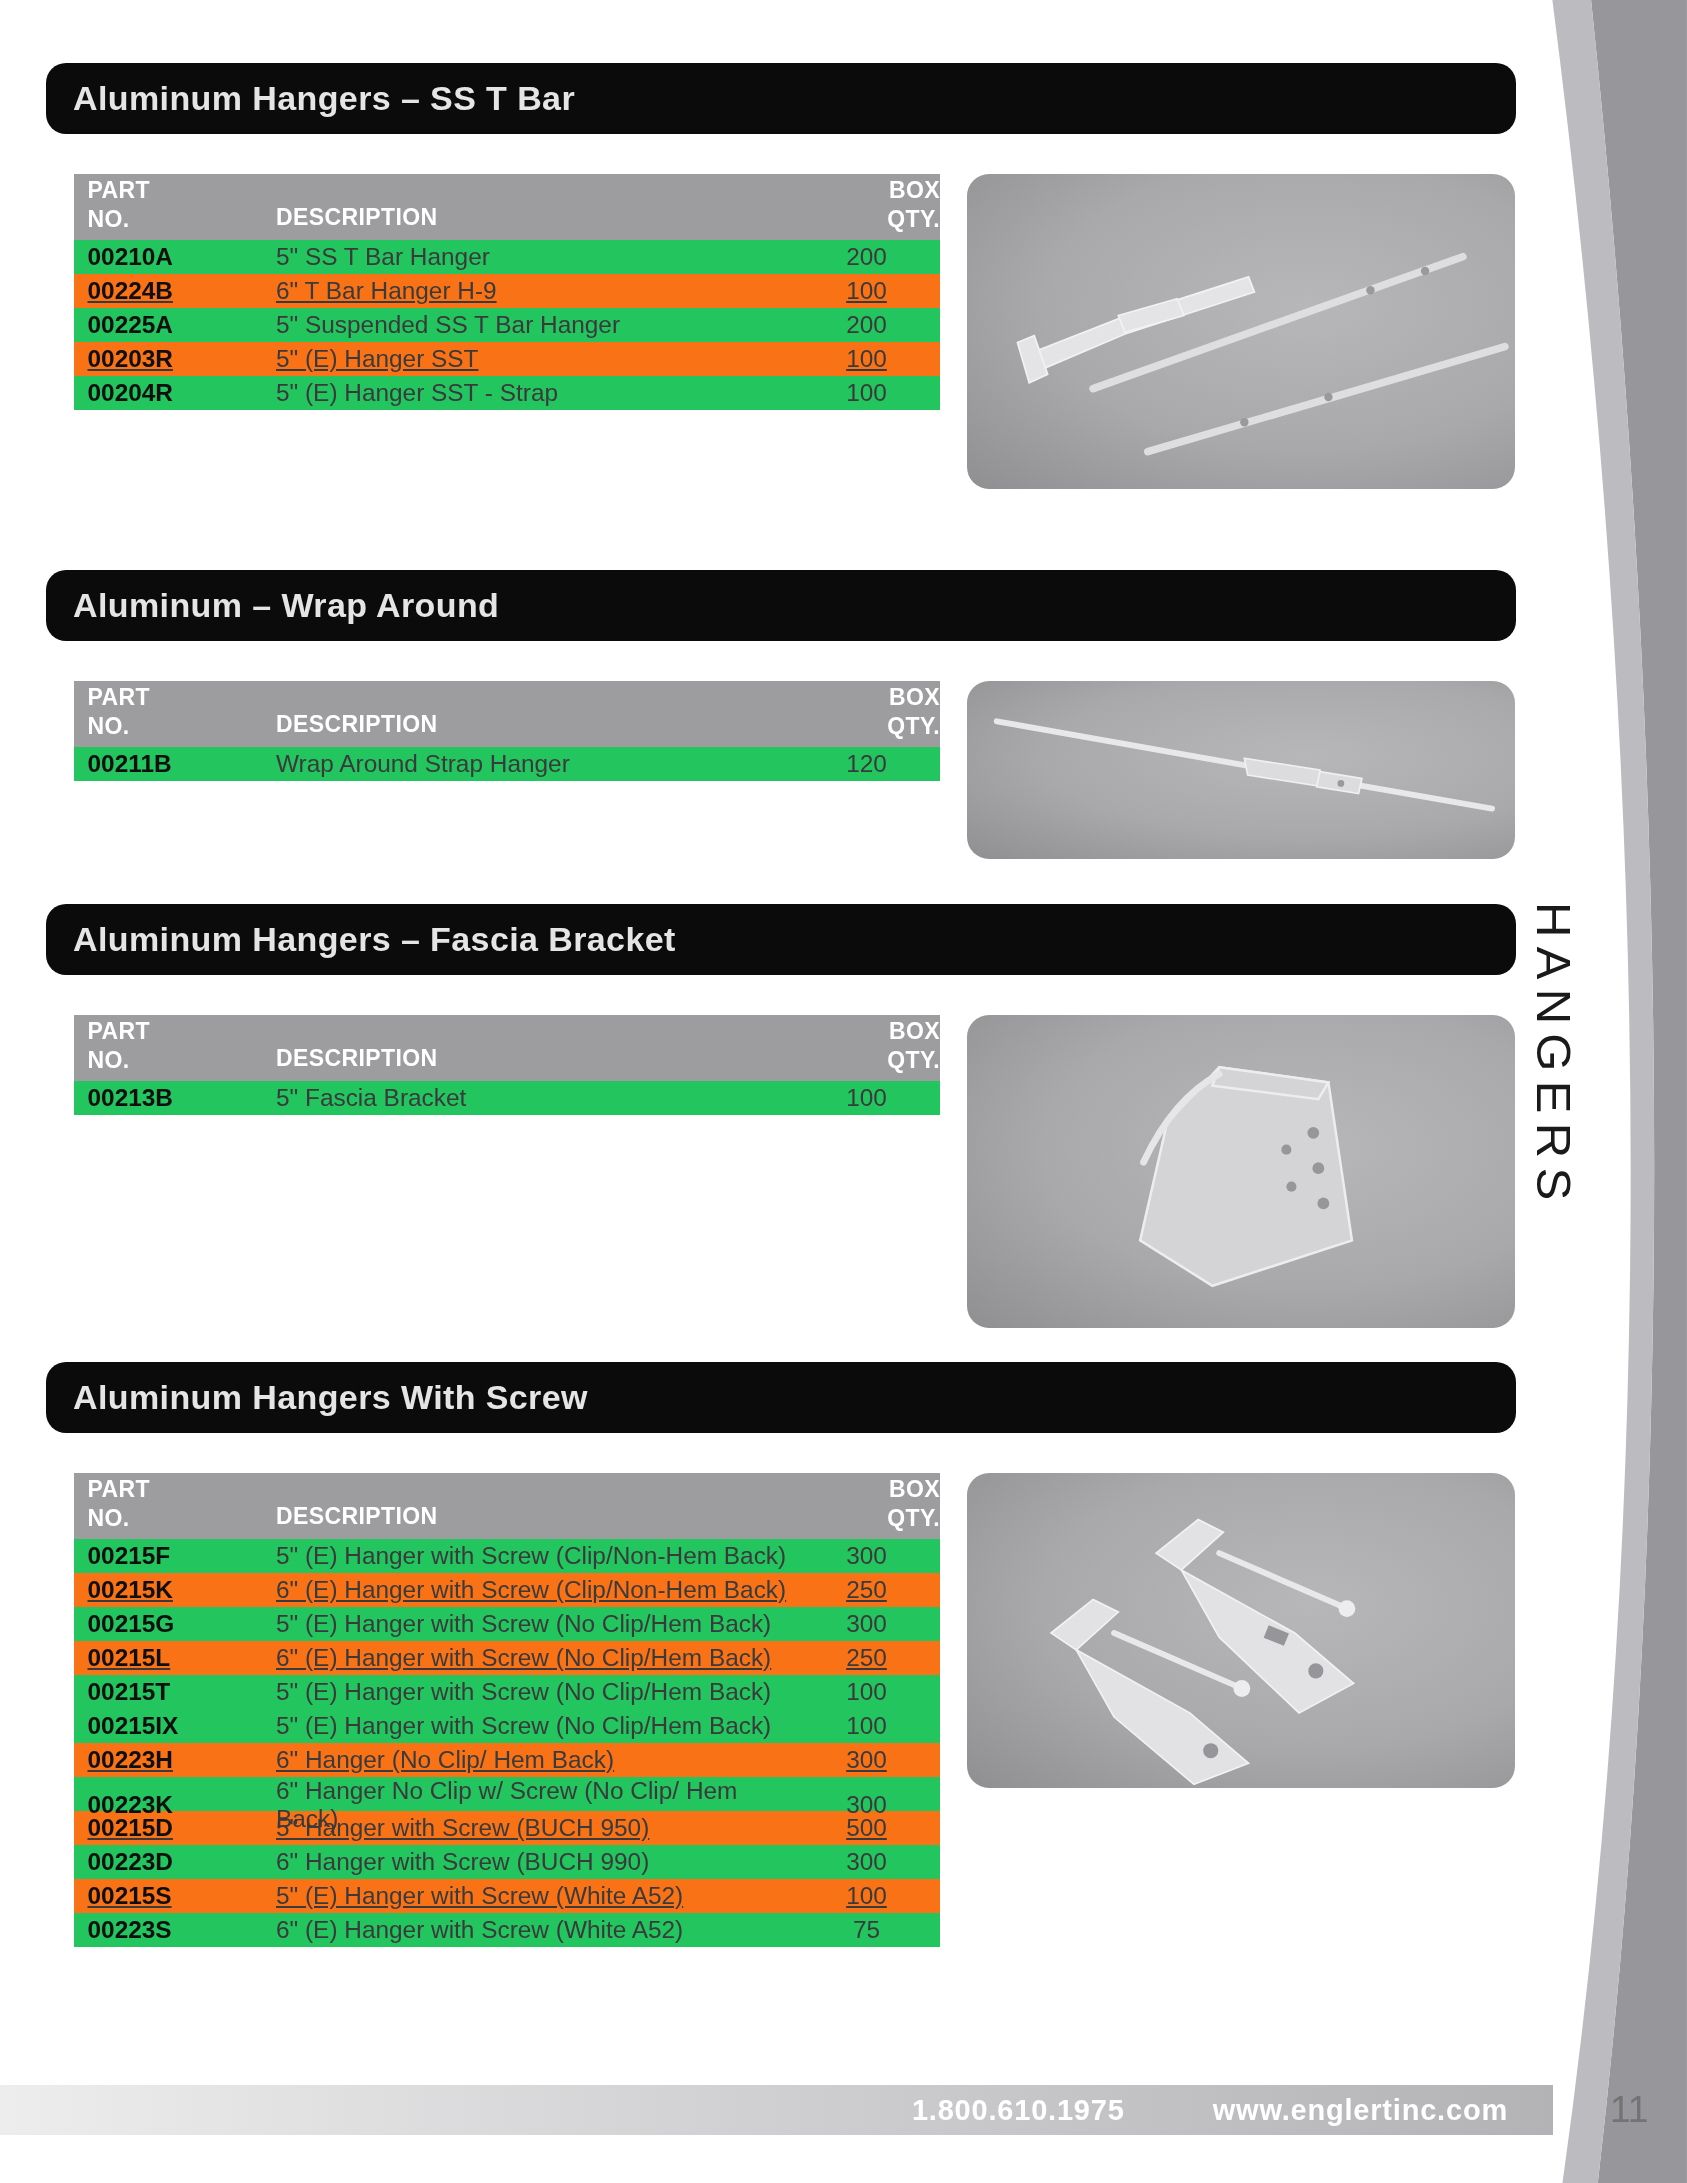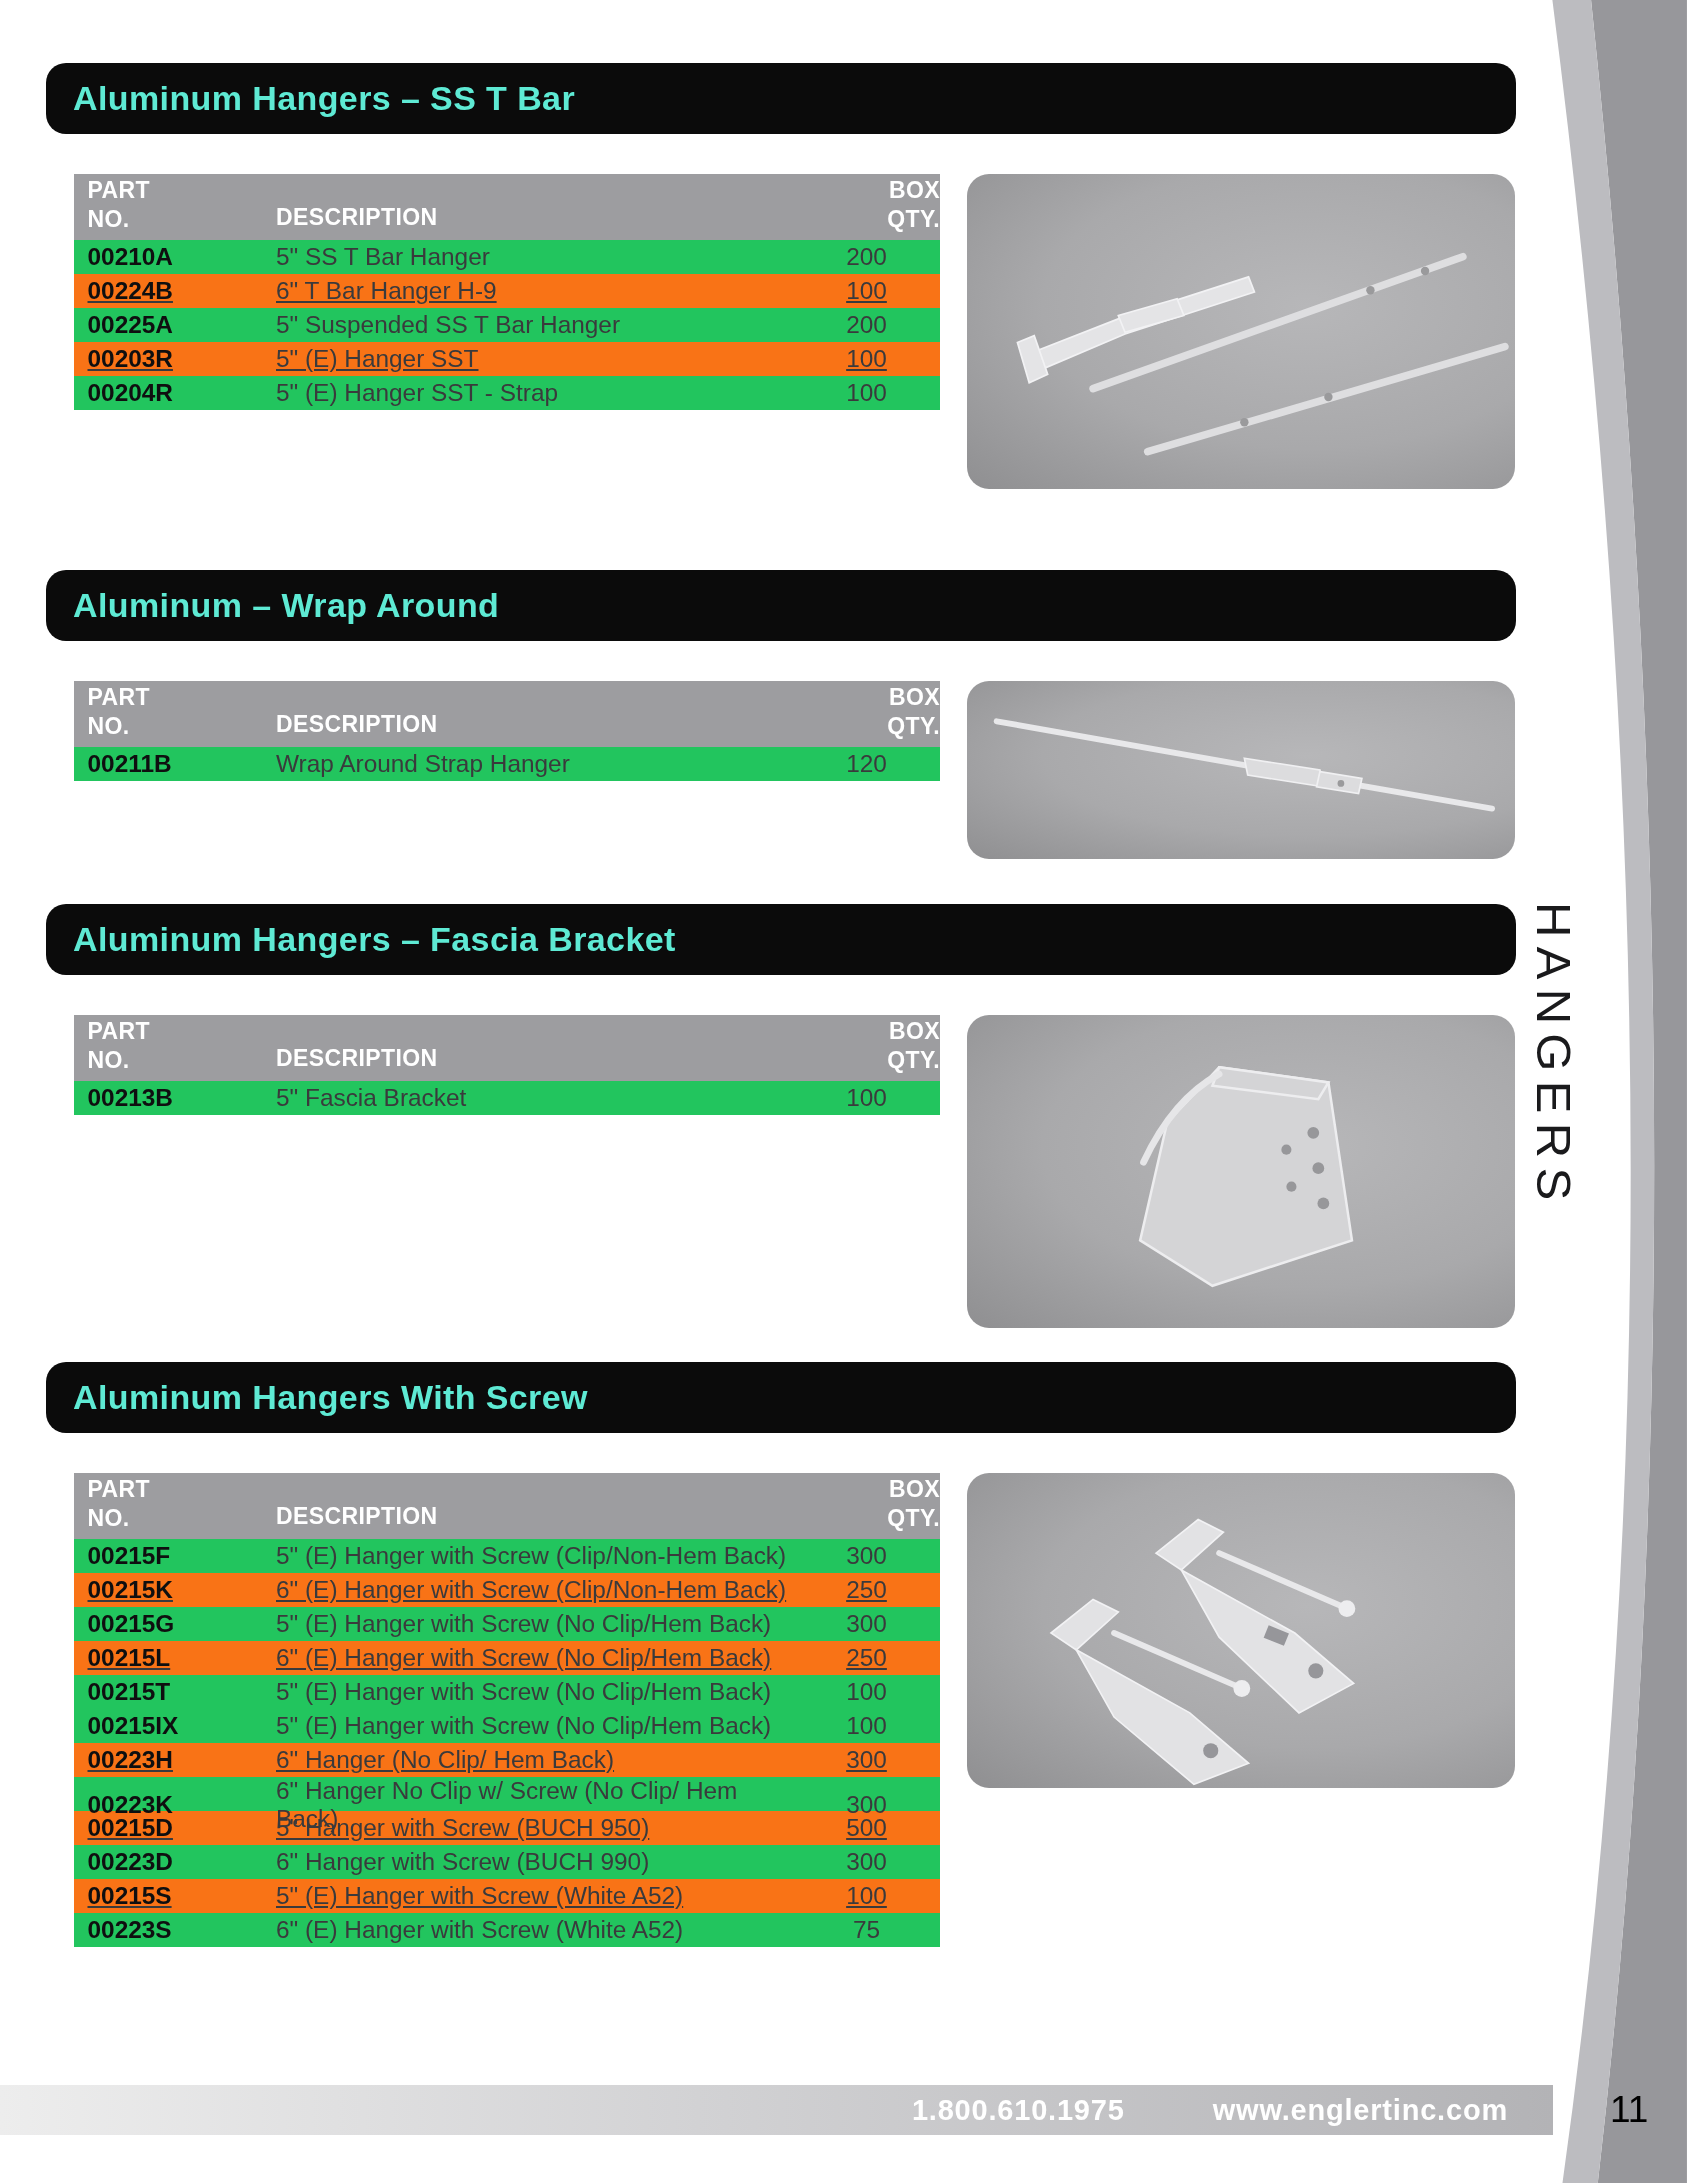--- a/index.html
+++ b/index.html
@@ -20,21 +20,21 @@
 
   
   .sec{position:absolute;left:0;top:0;width:1687px;}
   .s0{top:63px;} .s1{top:570px;} .s2{top:904px;} .s3{top:1362px;}
 
   .secbar{
     position:absolute;left:46px;top:0;width:1470px;height:71px;
     background:#0b0b0b;border-radius:20px;display:flex;align-items:center;
   }
   .secbar span{
-    color:#5eead4;font-weight:700;font-size:34px;letter-spacing:0.4px;padding-left:27px;
+    color:#e5e5e5;font-weight:700;font-size:34px;letter-spacing:0.4px;padding-left:27px;
   }
 
   .table{position:absolute;left:74px;top:111px;width:866px;}
   .thead{
     background:#9d9da0;color:#ffffff;height:66px;
     display:grid;grid-template-columns:202px 1fr 147px;align-items:end;
   }
   .thead .h-part, .thead .h-qty{display:flex;flex-direction:column;line-height:1.25;padding-bottom:6.7px;}
   .thead .h-part{padding-left:13.5px;}
   .thead .h-qty{align-items:flex-end;padding-left:35px;}
@@ -62,21 +62,21 @@
   
   .footer-bar{
     position:absolute;left:0;top:2085px;width:1553px;height:50px;
     background:linear-gradient(90deg,#ededed 0%,#d2d2d4 45%,#b3b3b6 100%);
     display:flex;align-items:center;justify-content:flex-end;
     color:#ffffff;font-weight:700;font-size:29px;gap:48px;
   }
   .footer-bar .phone{margin-right:40px;letter-spacing:0.8px;}
   .footer-bar .site{margin-right:45px;letter-spacing:0.8px;}
   .page-num{
-    position:absolute;left:1610px;top:2089px;color:#000000;
+    position:absolute;left:1610px;top:2089px;color:#737373;
     font-size:37px;font-weight:400;
   }
 </style>
 </head>
 <body>
 
 <svg class="swoosh" viewBox="0 0 2006 2596">
   <path d="M 2006 0 L 1892 0 Q 2038 1400 1900 2596 L 2006 2596 Z" fill="#97979b"></path>
   <path d="M 1892 0 Q 2038 1400 1900 2596 L 1858 2596 Q 2026 1400 1846 0 Z" fill="#bcbcc0"></path>
 </svg>

